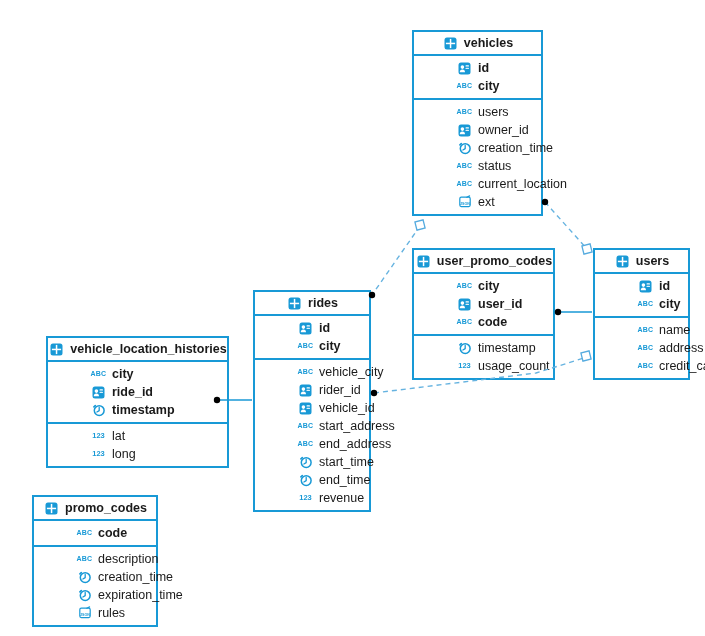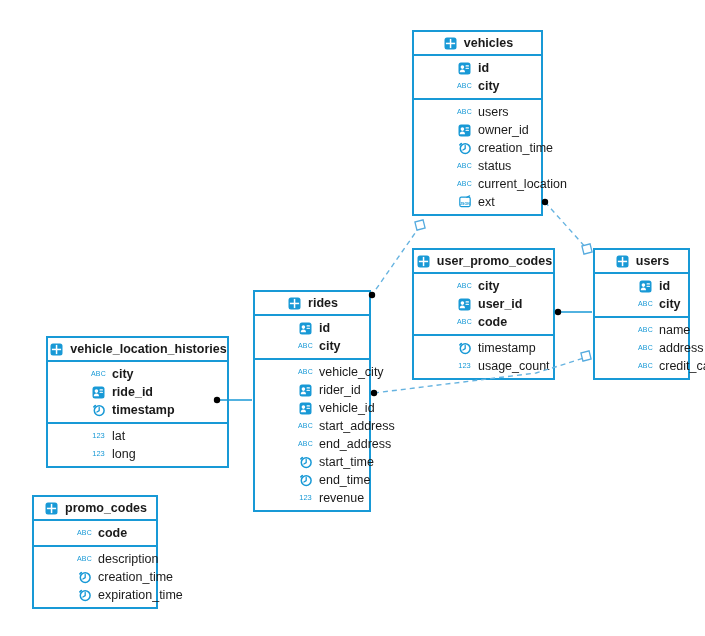--- a/index.html
+++ b/index.html
@@ -17,21 +17,21 @@
     font-size:12.5px;font-weight:700;color:var(--text,#1a1a1a);white-space:nowrap;
   }
   .section{padding:3px 0;}
   .section.cols{border-top:2px solid var(--blue,#1899d6);}
   .row{
     display:flex;align-items:center;gap:5px;padding:2px 6px;
     font-size:12.5px;line-height:14px;color:var(--text,#1a1a1a);white-space:nowrap;margin-left:36px;
   }
   .row.pk{font-weight:700;}
   .icon{flex:0 0 17px;width:17px;display:flex;justify-content:center;align-items:center;}
-  .txt-icon{font-size:7px;font-weight:400;color:var(--blue,#1899d6);letter-spacing:.2px;}
+  .txt-icon{font-size:7px;font-weight:700;color:var(--blue,#1899d6);letter-spacing:.2px;}
   .txt-icon.num{font-size:7.5px;letter-spacing:0;}
   #edges{position:absolute;left:0;top:0;z-index:2;pointer-events:none;}
 </style>
 </head>
 <body>
 
 <div id="canvas" style="background: rgb(255, 255, 255);">
   <svg id="edges" width="705" height="636" viewBox="0 0 705 636">
       <polyline points="420,226 372,295" fill="none" stroke="#66b3e0" stroke-width="1.4" stroke-dasharray="5 4"></polyline>
       <rect x="-4.2" y="-4.2" width="8.4" height="8.4" fill="#ffffff" stroke="#55abdf" stroke-width="1.3" transform="translate(420,225) rotate(-14)"></rect>
@@ -436,15 +436,25 @@
         <div class="row">
           <span class="icon">
             <svg width="14" height="14" viewBox="0 0 14 14">
               <circle cx="7.2" cy="7.6" r="4.9" fill="none" stroke="#1899d6" stroke-width="1.5"></circle>
               <path d="M7.2 7.6 L7.2 4.5 M7.2 7.6 L4.9 9" fill="none" stroke="#1899d6" stroke-width="1.3" stroke-linecap="round"></path>
               <path d="M3.3 2.5 L1.9 3.9" stroke="#1899d6" stroke-width="1.6" stroke-linecap="round"></path>
             </svg>
           </span>
           <span>expiration_time</span>
         </div>
+        <div class="row">
+          <span class="icon">
+            <svg width="14" height="14" viewBox="0 0 14 14">
+              <rect x="1.8" y="2.2" width="10.4" height="9.4" rx="1.5" fill="#fff" stroke="#1899d6" stroke-width="1.2"></rect>
+              <path d="M8.8 2.2 L11.6 0.9" fill="none" stroke="#1899d6" stroke-width="1.2" stroke-linecap="round"></path>
+              <text x="7" y="10" font-size="3.6" font-weight="bold" text-anchor="middle" fill="#1899d6" font-family="Liberation Sans,sans-serif">JSON</text>
+            </svg>
+          </span>
+          <span>rules</span>
+        </div>
       </div>
     </div>
   </div>
 
 </body></html>

